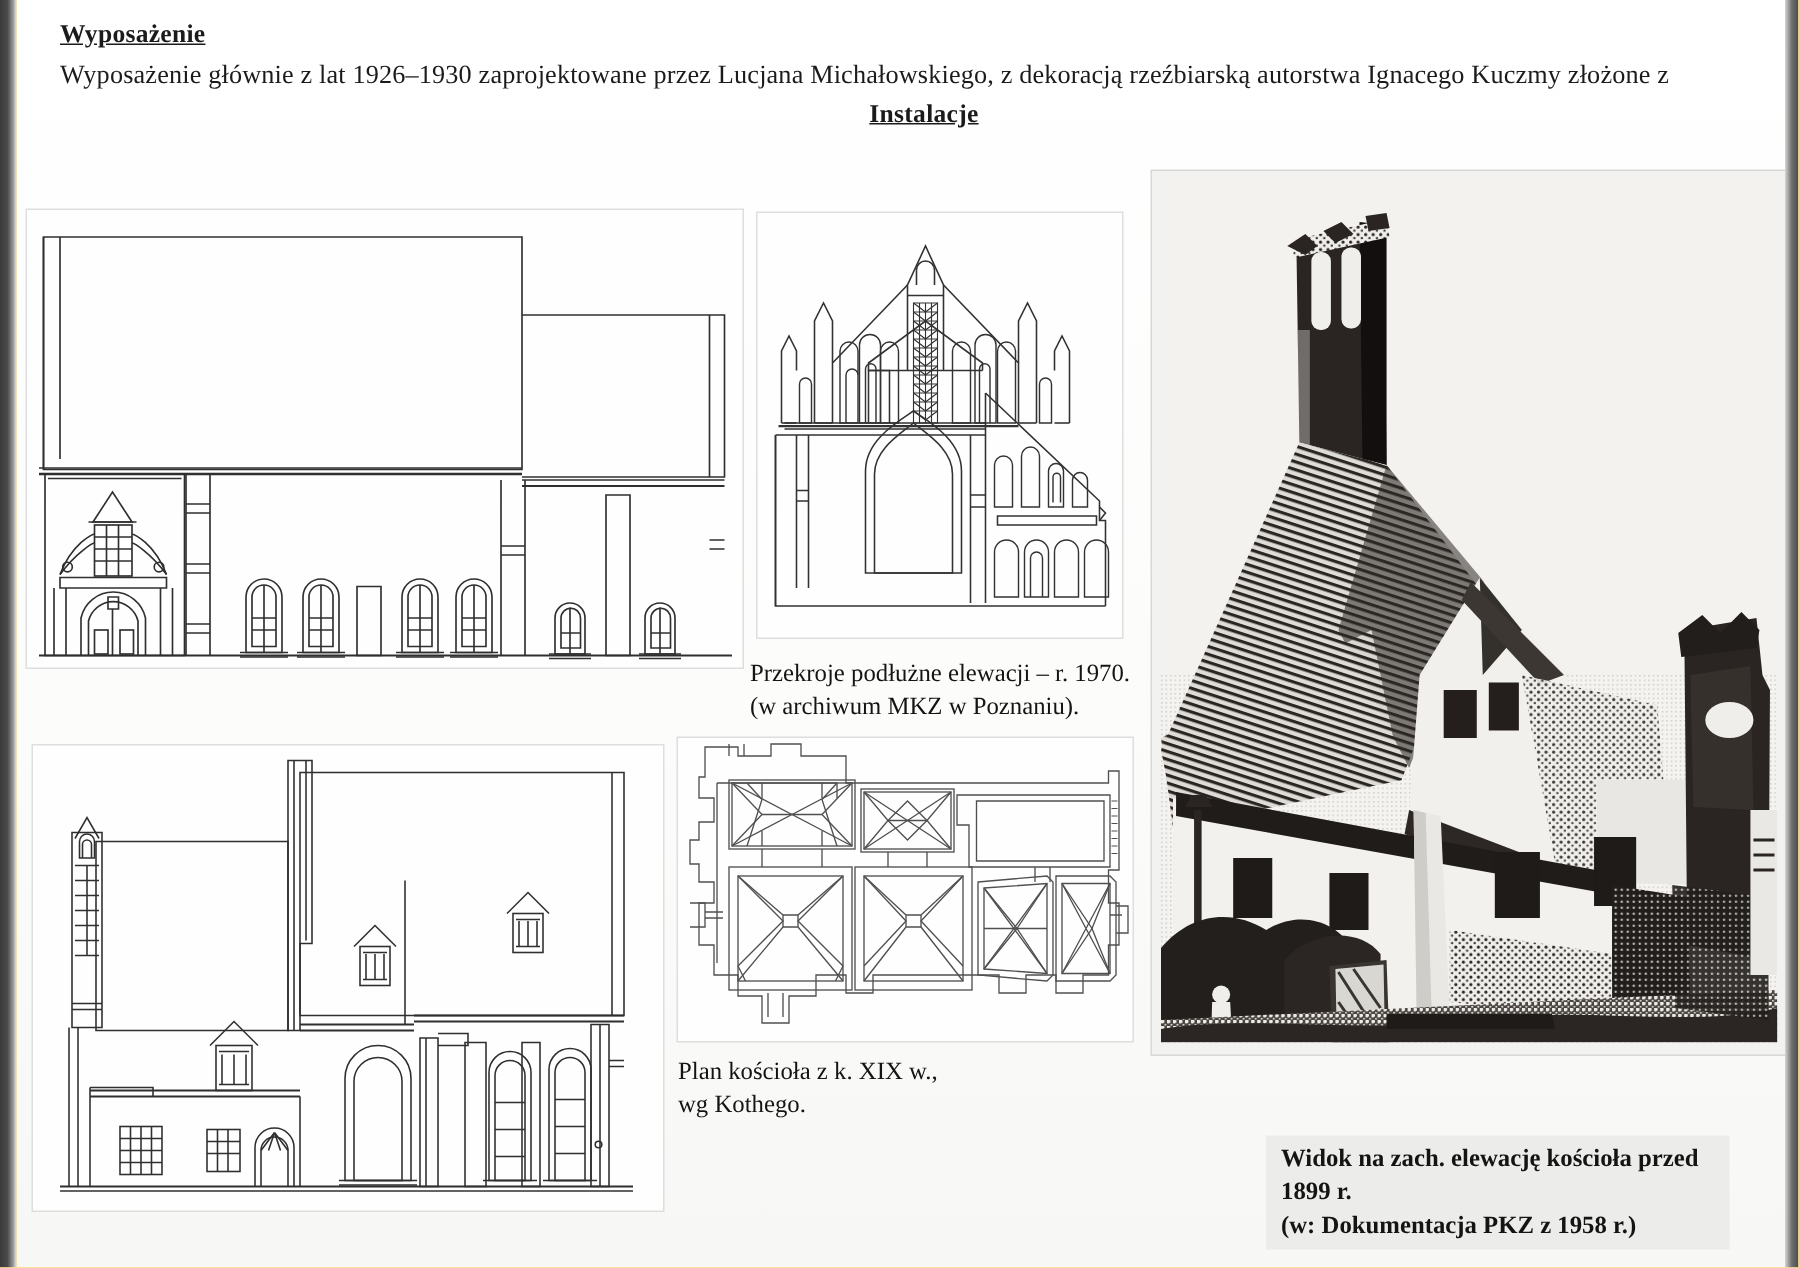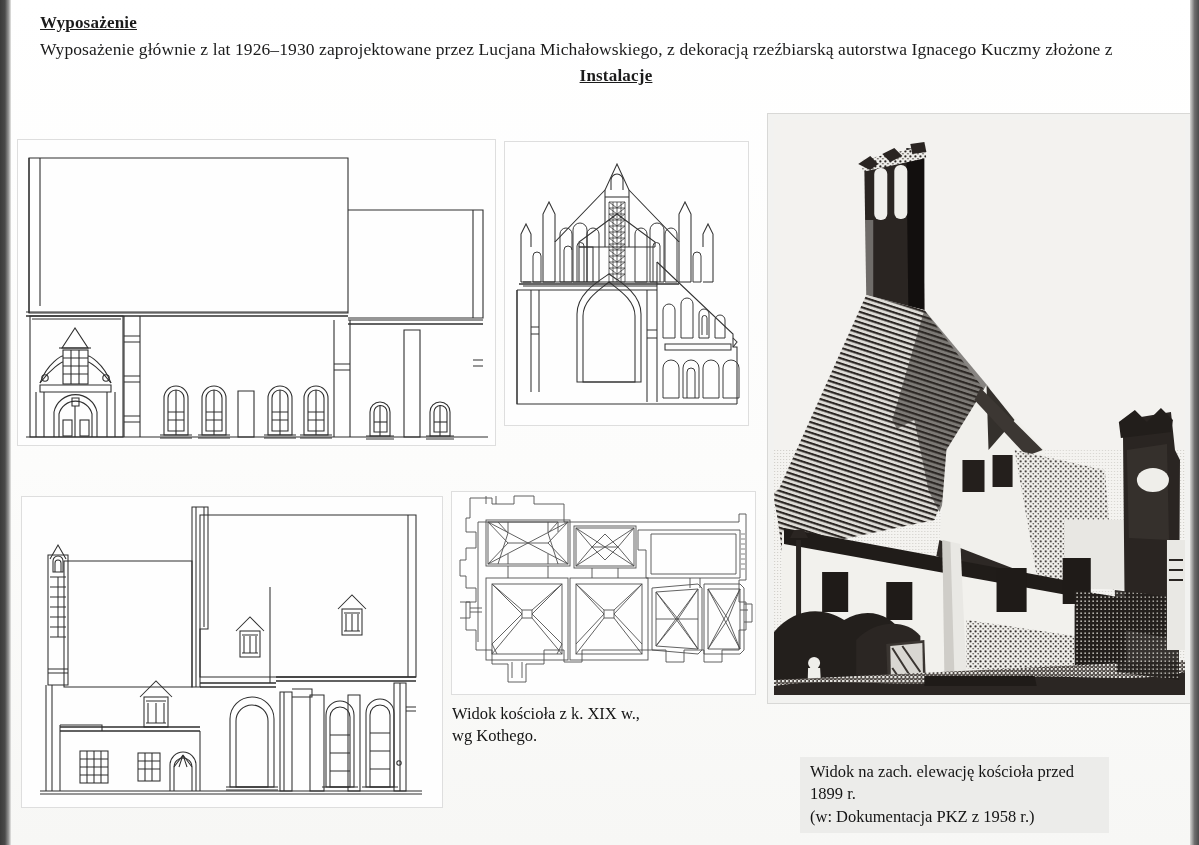--- a/index.html
+++ b/index.html
@@ -299,20 +299,22 @@
           <path d="M178,256 L178,226 a8,8 0 0 1 16,0 L194,256 Z"></path>
           <path d="M182,256 L182,230 a4,4 0 0 1 8,0 L190,256"></path>
           <path d="M198,256 L198,226 a8,8 0 0 1 16,0 L214,256 Z"></path>
           <path d="M218,256 L218,226 a8,8 0 0 1 16,0 L234,256 Z"></path>
         </g>
         <path d="M228,196 L232,200 L228,205"></path>
       </g>
     </svg>
   </div>
 
+  <div class="caption" style="left:500px; top:438px; width:270px;">Przekroje podłużne elewacji – r. 1970.
+(w archiwum MKZ w Poznaniu).</div>
 
   <div class="panel" style="left:22px; top:497px; width:420px; height:310px;">
     <svg viewBox="0 0 420 310" preserveAspectRatio="none" aria-hidden="true">
       <g fill="none" stroke="#2f2f2f" stroke-width="1.05" stroke-linejoin="miter">
 
         <path d="M18,294 L400,294" stroke-width="1.2"></path>
         <path d="M18,297 L400,297"></path>
 
         <path d="M178,18 L394,18 L394,180 L178,180 Z"></path>
         <path d="M386,18 L386,180"></path>
@@ -488,21 +490,21 @@
         <path d="M34,4 L34,12 M44,4 L44,12"></path>
         <path d="M60,170 L60,186 M70,170 L70,186"></path>
 
         <g stroke-width="0.7">
           <path d="M289,42 L293,42 M289,47 L293,47 M289,52 L293,52 M289,57 L293,57 M289,62 L293,62 M289,67 L293,67 M289,72 L293,72 M289,77 L293,77"></path>
         </g>
       </g>
     </svg>
   </div>
 
-  <div class="caption" style="left:452px; top:703px; width:260px;">Widok kościoła z k. XIX w.,
+  <div class="caption" style="left:452px; top:703px; width:260px;">Plan kościoła z k. XIX w.,
 wg Kothego.</div>
 
   <div class="photo-frame" style="left:768px; top:114px; width:425px; height:589px;">
     <div class="photo-inner">
       <svg viewBox="0 0 410 575" preserveAspectRatio="none" aria-hidden="true">
         <defs>
           <pattern id="grainA" width="3" height="3" patternUnits="userSpaceOnUse">
             <rect width="3" height="3" fill="#f4f3f0"></rect>
             <rect width="1" height="1" fill="#cfcdc8"></rect>
           </pattern>
@@ -596,19 +598,19 @@
         </g>
         <path d="M300,486 L350,492 L352,540 L300,534 Z" fill="url(#darkSpeck)" opacity=".8"></path>
         <path d="M340,470 L404,478 L404,560 L342,552 Z" fill="url(#darkSpeck)" opacity=".9"></path>
 
         <rect x="392" y="420" width="18" height="110" fill="#e9e8e4"></rect>
         <path d="M394,440 L408,440 M394,450 L408,450 M394,460 L408,460" stroke="#2a2522" stroke-width="2"></path>
       </svg>
     </div>
   </div>
 
-  <div class="caption boxed" style="left:800px; top:757px; width:291px;">Widok na zach. elewację kościoła przed
+  <div class="caption boxed" style="left:844px; top:757px; width:291px;font-weight:bold;">Widok na zach. elewację kościoła przed
 1899 r.
 (w: Dokumentacja PKZ z 1958 r.)</div>
 
   <div class="scan-edge-left"></div>
   <div class="scan-edge-right"></div>
 </div>
 
 </body></html>

